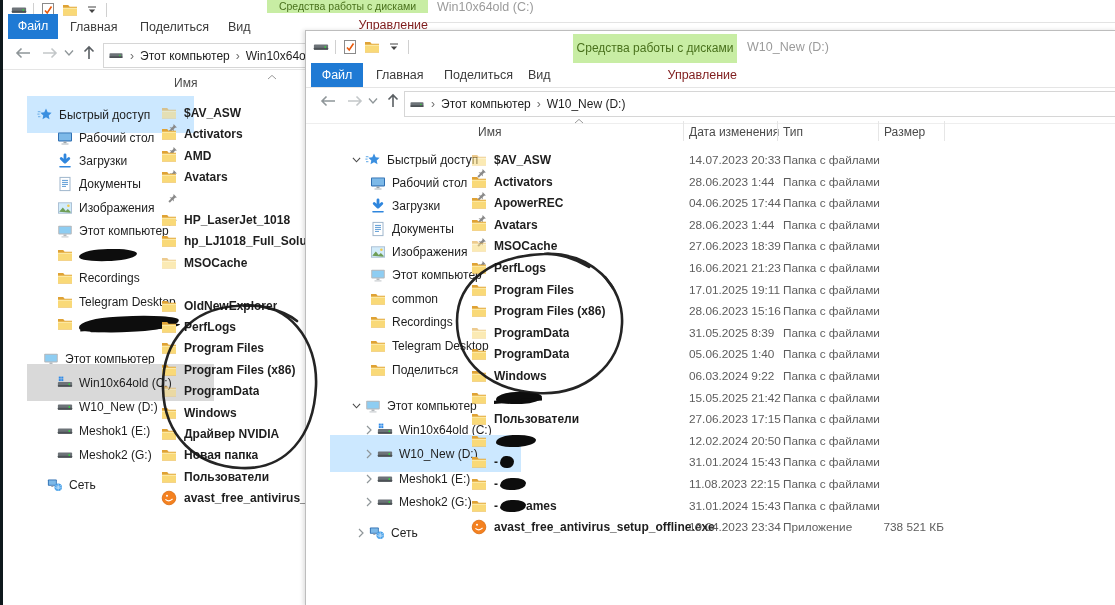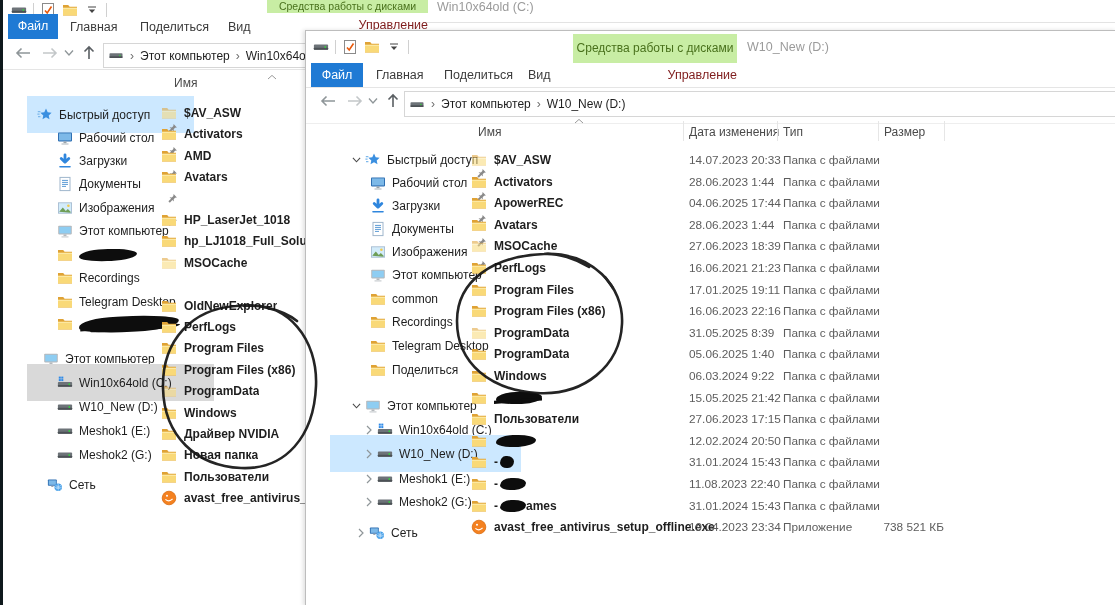--- a/index.html
+++ b/index.html
@@ -910,21 +910,21 @@
         </div>
         <div class="frow" style="top: 157px; left: 0px; width: 100%;">
           <span class="icon16" style="width:16px;height:16px">
             <svg viewBox="0 0 16 16">
               <path d="M1 3h5.2l1.4 1.8H15v8.6H1z" fill="#dfa235"></path>
               <path d="M1 5.8h14v7.6H1z" fill="#f9d978"></path>
               <path d="M1 5.8h14v1.1H1z" fill="#fceaa8"></path>
             </svg>
           </span>
           <span class="nm">Program Files (x86)</span>
-          <span class="cell" style="left:218px">16.06.2023 22:16</span>
+          <span class="cell" style="left:218px">28.06.2023 15:16</span>
           <span class="cell" style="left:312px">Папка с файлами</span>
         </div>
         <div class="frow" style="top: 179px; left: 0px; width: 100%;">
           <span class="icon16 pale" style="width:16px;height:16px">
             <svg viewBox="0 0 16 16">
               <path d="M1 3h5.2l1.4 1.8H15v8.6H1z" fill="#dfa235"></path>
               <path d="M1 5.8h14v7.6H1z" fill="#f9d978"></path>
               <path d="M1 5.8h14v1.1H1z" fill="#fceaa8"></path>
             </svg>
           </span>
@@ -1006,21 +1006,21 @@
         </div>
         <div class="frow" style="top: 330px; left: 0px; width: 100%;">
           <span class="icon16" style="width:16px;height:16px">
             <svg viewBox="0 0 16 16">
               <path d="M1 3h5.2l1.4 1.8H15v8.6H1z" fill="#dfa235"></path>
               <path d="M1 5.8h14v7.6H1z" fill="#f9d978"></path>
               <path d="M1 5.8h14v1.1H1z" fill="#fceaa8"></path>
             </svg>
           </span>
           <span class="nm">-<span class="redact" style="width:26px;margin-left:2px;"></span></span>
-          <span class="cell" style="left:218px">11.08.2023 22:40</span>
+          <span class="cell" style="left:218px">11.08.2023 22:15</span>
           <span class="cell" style="left:312px">Папка с файлами</span>
         </div>
         <div class="frow" style="top: 352px; left: 0px; width: 100%;">
           <span class="icon16" style="width:16px;height:16px">
             <svg viewBox="0 0 16 16">
               <path d="M1 3h5.2l1.4 1.8H15v8.6H1z" fill="#dfa235"></path>
               <path d="M1 5.8h14v7.6H1z" fill="#f9d978"></path>
               <path d="M1 5.8h14v1.1H1z" fill="#fceaa8"></path>
             </svg>
           </span>

